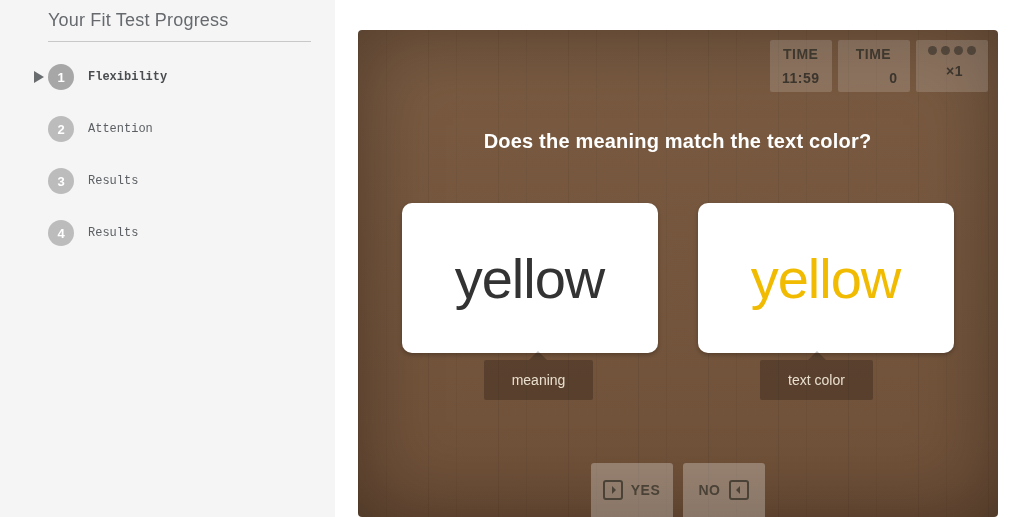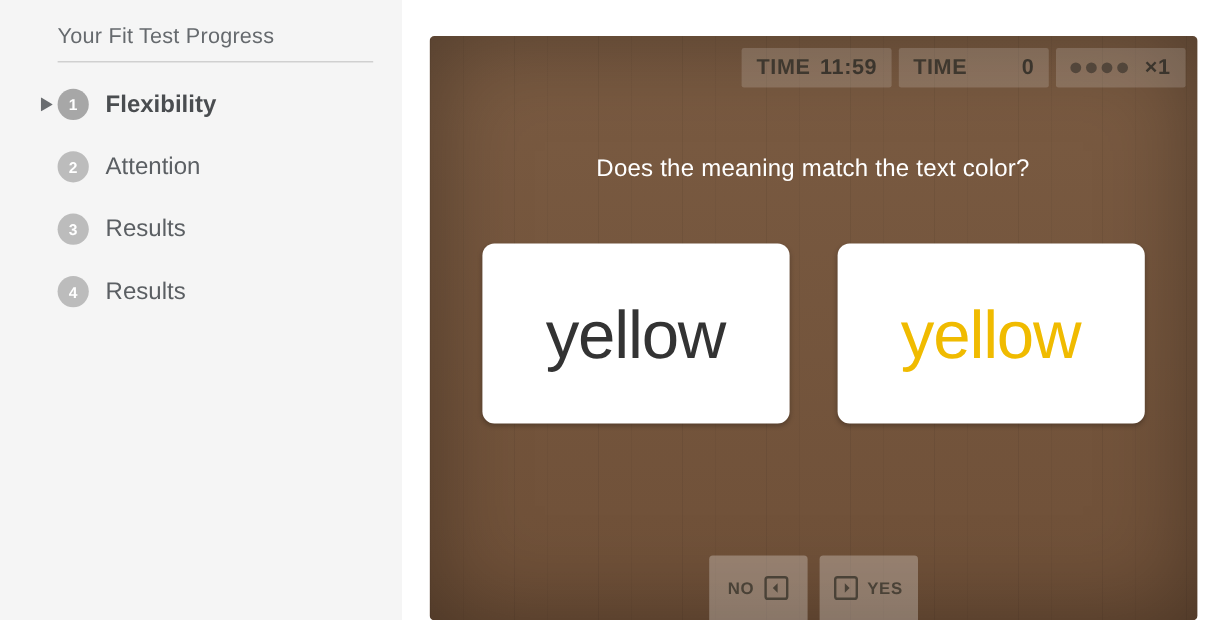--- a/index.html
+++ b/index.html
@@ -1,52 +1,52 @@
 <!DOCTYPE html>
 <html><head>
 <meta charset="utf-8">
 <style>
   * { box-sizing: border-box; margin: 0; padding: 0; }
   html, body { width: 1020px; height: 517px; font-family: "Helvetica Neue", Arial, sans-serif; overflow: hidden; }
   body { display: flex; background: #f5f5f5; }
 
   
-  .sidebar { width: 335px; padding: 20px 24px 0 48px; background: #f5f5f5; }
+  .sidebar { width: 335px; padding: 10px 24px 0 48px; background: #f5f5f5; }
   .sidebar-title { font-size: 18px; font-weight: 400; color: #666a6e; padding-bottom: 10px; border-bottom: 1px solid #c8c8c8; letter-spacing: .2px; }
   .steps { list-style: none; margin-top: 22px; }
   .step { display: flex; align-items: center; margin-bottom: 26px; position: relative; }
   .step-indicator { width: 18px; display: flex; justify-content: center; margin-left: -18px; }
   .step-indicator svg { width: 10px; height: 12px; }
   .step-num { width: 26px; height: 26px; border-radius: 50%; background: #bcbcbc; color: #fff; font-size: 13px; font-weight: 600; display: flex; align-items: center; justify-content: center; margin-right: 14px; }
   .step.active .step-num { background: #a7a7a7; }
-  .step-label { font-size: 20px; color: #5b5f63; }
+  .step-label { font-size: 12px; color: #5b5f63; font-family: Liberation Mono, monospace; }
   .step.active .step-label { font-weight: 600; color: #4a4d50; }
 
   
   .main { flex: 1; background: #fff; display: flex; justify-content: center; padding-top: 30px; }
   .game-board {
     width: 640px; height: 487px; position: relative; border-radius: 4px;
     background:
       repeating-linear-gradient(90deg, rgba(0,0,0,0.06) 0 1px, transparent 1px 28px, rgba(0,0,0,0.04) 28px 29px, transparent 29px 70px),
       linear-gradient(#7a5b42, #6f5038);
     box-shadow: inset 0 0 80px rgba(0,0,0,0.35);
     overflow: hidden;
   }
 
   
   .hud { position: absolute; top: 10px; right: 10px; display: flex; gap: 6px; }
-  .hud-box { background: rgba(255,255,255,0.16); color: #3a342c; font-weight: 600; font-size: 18px; padding: 6px 12px; border-radius: 2px; display: flex; align-items: center; gap: 8px; letter-spacing: .5px; }
+  .hud-box { background: rgba(255,255,255,0.16); color: #3a342c; font-weight: 600; font-size: 14px; padding: 6px 12px; border-radius: 2px; display: flex; align-items: center; gap: 8px; letter-spacing: .5px; flex-direction: column; }
   .hud-box .label { color: #3f382f; }
   .hud-box .value { color: #3b352d; }
   .hud-dots { display: flex; gap: 4px; align-items: center; }
   .hud-dots .dot { width: 9px; height: 9px; border-radius: 50%; background: #3d362d; opacity: .7; }
   .hud-mult { margin-left: 6px; color: #3b352d; }
 
   
-  .question { position: absolute; top: 100px; left: 0; right: 0; text-align: center; color: #fff; font-size: 20px; font-weight: 400; letter-spacing: .2px; }
+  .question { position: absolute; top: 100px; left: 0; right: 0; text-align: center; color: #fff; font-size: 20px; font-weight: 700; letter-spacing: .2px; }
 
   
   .cards { position: absolute; top: 155px; left: 0; right: 0; display: flex; justify-content: center; gap: 40px; padding: 18px 40px; }
   .card { width: 256px; height: 150px; background: #fff; border-radius: 10px; display: flex; align-items: center; justify-content: center; box-shadow: 0 2px 4px rgba(0,0,0,0.25); position: relative; }
   .card-word { font-size: 56px; font-weight: 300; letter-spacing: -1px; }
   .word-meaning { color: #333; }
   .word-color { color: #f0bb00; }
 
   .card-caption-wrap { position: absolute; top: 330px; left: 0; right: 0; display: flex; justify-content: center; gap: 22px; padding: 0 40px; }
   .caption-slot { width: 256px; display: flex; justify-content: center; }
@@ -122,34 +122,42 @@
 
     <div class="cards">
       <div class="card">
         <span class="card-word word-meaning">yellow</span>
       </div>
       <div class="card">
         <span class="card-word word-color">yellow</span>
       </div>
     </div>
 
+    <div class="card-caption-wrap">
+      <div class="caption-slot">
+        <div class="caption">meaning</div>
+      </div>
+      <div class="caption-slot">
+        <div class="caption">text color</div>
+      </div>
+    </div>
 
     <div class="answers">
+      <div class="ans-btn">
+        <span class="arrow">
+          <svg viewBox="0 0 10 10">
+              <polygon points="4,1 8,5 4,9" fill="#4a4237"></polygon>
+            </svg>
+        </span>
+        <span>YES</span>
+      </div>
       <div class="ans-btn">
         <span>NO</span>
         <span class="arrow">
           <svg viewBox="0 0 10 10">
               <polygon points="6,1 2,5 6,9" fill="#4a4237"></polygon>
             </svg>
         </span>
       </div>
-      <div class="ans-btn">
-        <span class="arrow">
-          <svg viewBox="0 0 10 10">
-              <polygon points="4,1 8,5 4,9" fill="#4a4237"></polygon>
-            </svg>
-        </span>
-        <span>YES</span>
-      </div>
     </div>
 
   </div>
 </main>
 
 </body></html>

